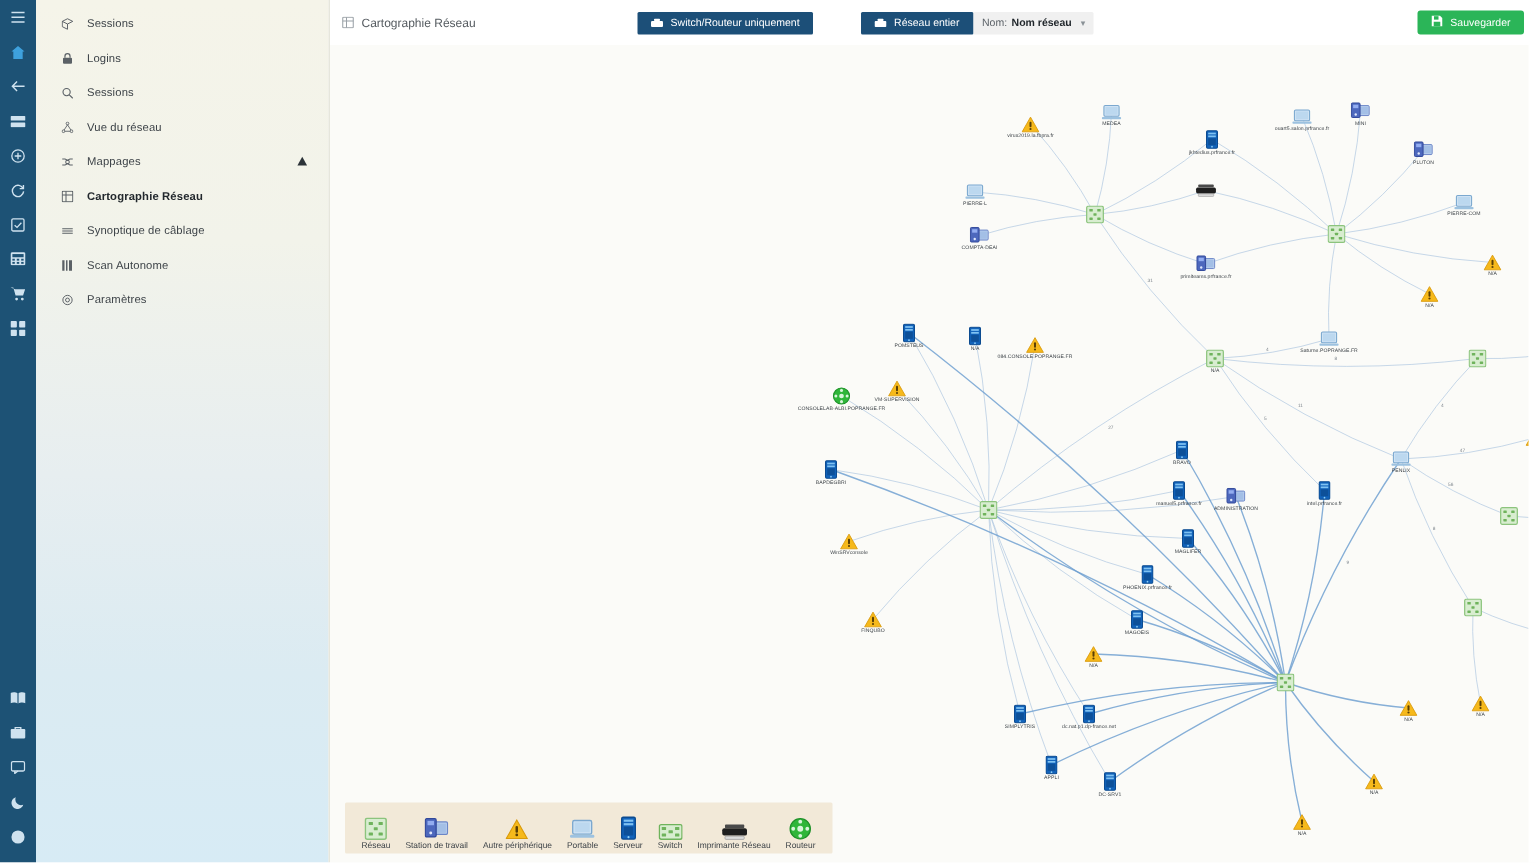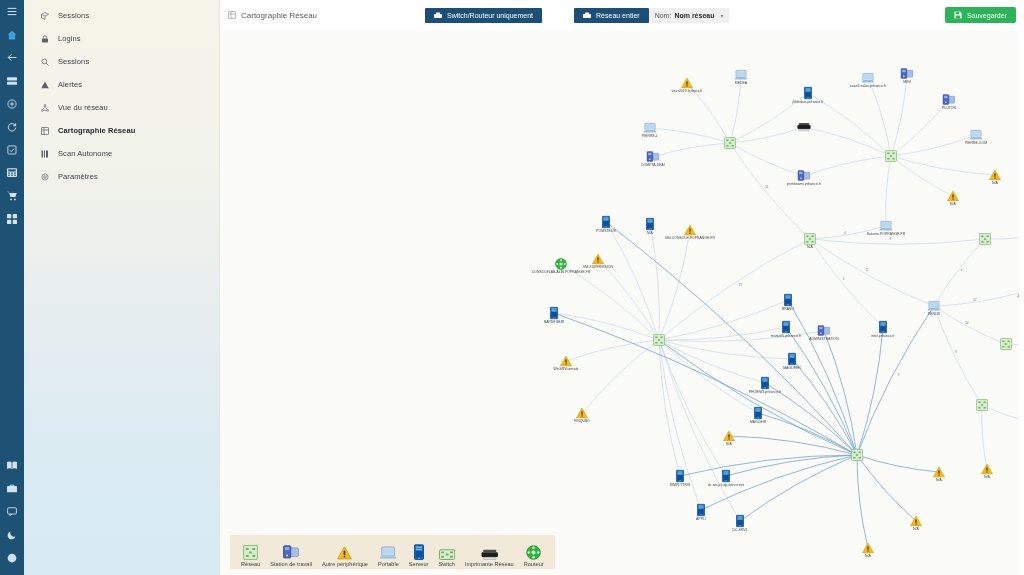--- a/index.html
+++ b/index.html
@@ -265,47 +265,62 @@
           <svg width="8" height="8" viewBox="0 0 16 16" stroke="currentColor" stroke-width="1.5" fill="none">
             <circle cx="6.8" cy="6.8" r="4.8"></circle>
             <path d="M10.4 10.4 15 15"></path>
           </svg>
         </span>
     <span>Sessions</span>
 
   </div>
   <div class="nav-item">
     <span class="nico">
-          <svg width="8" height="8" viewBox="0 0 16 16" fill="currentColor">
-            <path d="M8 1.2 15.4 14.4H.6z"></path>
-          </svg>
-        </span>
-    <span>Alertes</span>
-
-  </div>
-  <div class="nav-item">
-    <span class="nico">
           <svg width="8" height="8" viewBox="0 0 16 16" stroke="currentColor" stroke-width="1.2" fill="none">
             <circle cx="8" cy="2.6" r="1.8"></circle>
             <circle cx="2.6" cy="13" r="1.8"></circle>
             <circle cx="13.4" cy="13" r="1.8"></circle>
             <path d="M8 4.4 3.4 11.4M8 4.4l4.6 7M4.4 13h7.2"></path>
           </svg>
         </span>
     <span>Vue du réseau</span>
 
   </div>
+  <div class="nav-item">
+    <span class="nico">
+          <svg width="8" height="8" viewBox="0 0 16 16" stroke="currentColor" stroke-width="1.4" fill="none">
+            <path d="M1 4h4M11 4h4M1 12h4M11 12h4"></path>
+            <circle cx="8" cy="8" r="2.4"></circle>
+            <path d="M5 4 8 6M11 4 8 6M5 12l3-2M11 12 8 10"></path>
+          </svg>
+        </span>
+    <span>Mappages</span>
+    <span class="warn-right">
+          <svg width="7" height="7" viewBox="0 0 16 16" fill="currentColor">
+            <path d="M8 1.2 15.4 14.4H.6z"></path>
+          </svg>
+        </span>
+  </div>
   <div class="nav-item active">
     <span class="nico">
           <svg width="8" height="8" viewBox="0 0 16 16" stroke="currentColor" stroke-width="1.4" fill="none">
             <rect x="1" y="1" width="14" height="14" rx="1"></rect>
             <path d="M1 6h14M6 1v14"></path>
           </svg>
         </span>
     <span>Cartographie Réseau</span>
+
+  </div>
+  <div class="nav-item">
+    <span class="nico">
+          <svg width="8" height="8" viewBox="0 0 16 16" stroke="currentColor" stroke-width="1.4" fill="none">
+            <path d="M1 5h14M1 8h14M1 11h14"></path>
+          </svg>
+        </span>
+    <span>Synoptique de câblage</span>
 
   </div>
   <div class="nav-item">
     <span class="nico">
           <svg width="8" height="8" viewBox="0 0 16 16" fill="currentColor">
             <rect x="1" y="1" width="3" height="14"></rect>
             <rect x="6" y="1" width="2" height="14"></rect>
             <rect x="10" y="1" width="4" height="14"></rect>
           </svg>
         </span>

